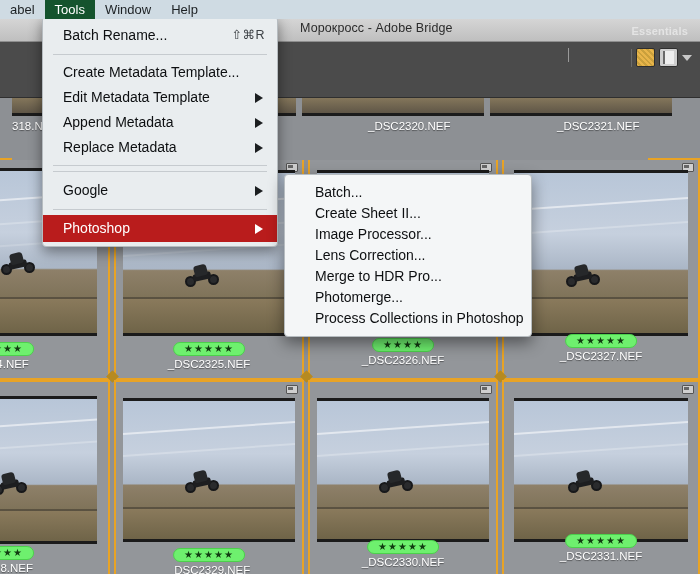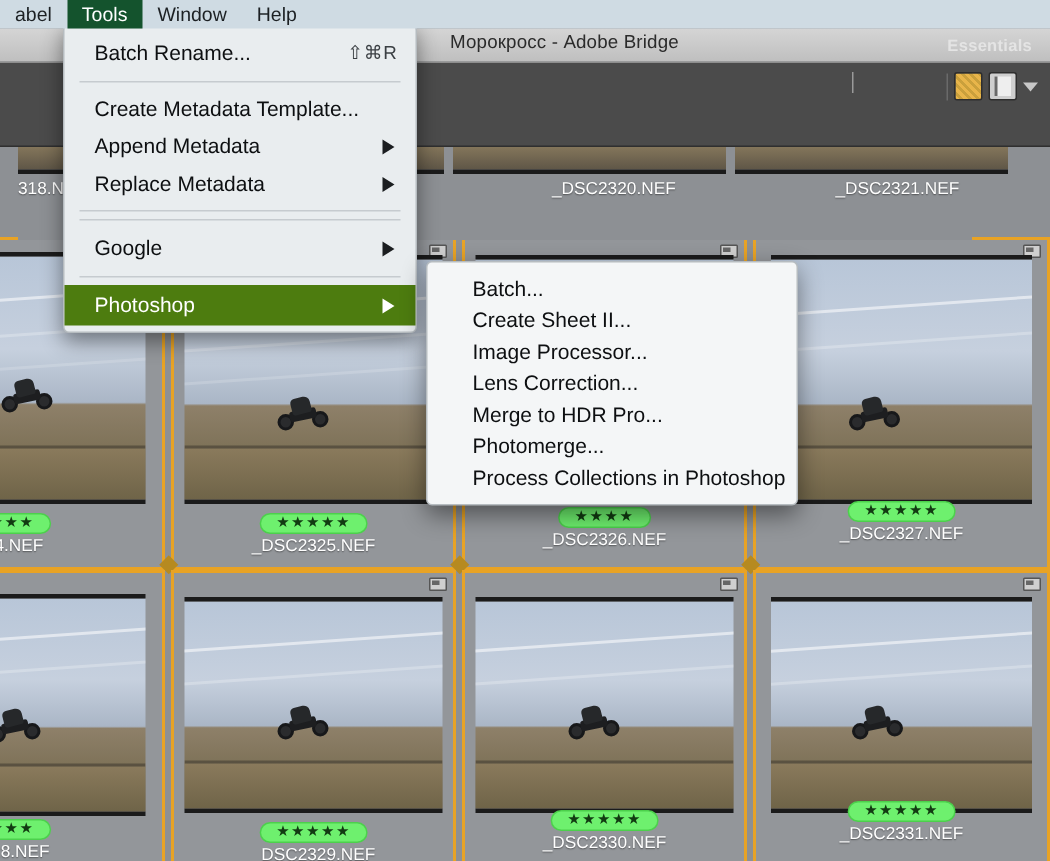--- a/index.html
+++ b/index.html
@@ -170,21 +170,21 @@
     position:relative; height:25px; line-height:25px;
     padding:0 12px 0 20px; white-space:nowrap;
     display:flex; align-items:center; justify-content:space-between;gap:20px;
   }
   .mrow.tall { height:27px; line-height:27px; }
   .mrow .sc { font-size:12.5px; color:#3a3f43; letter-spacing:.5px; }
   .mrow .arrow {
     width:0;height:0;border-top:5px solid transparent;border-bottom:5px solid transparent;
     border-left:8px solid #1b1e20; margin-right:2px;
   }
-  .mrow.sel { background:#4d7c0f; color:#fff; }
+  .mrow.sel { background:#b91c1c; color:#fff; }
   .mrow.sel .arrow { border-left-color:#fff; }
   .msep { height:1px; background:#c6cbcf; margin:5px 10px; }
 
   
   .submenu {
     position:absolute; left:284px; top:174px; width:248px;
     background:#f4f6f7;
     border:1px solid #b6bcc0;
     border-radius:4px;
     box-shadow:0 6px 16px rgba(0,0,0,.45);
@@ -397,20 +397,24 @@
     <div class="mrow tall">
       <span>Batch Rename...</span>
       <span class="sc">⇧⌘R</span>
     </div>
     <div class="msep"></div>
 
     <div class="mrow">
       <span>Create Metadata Template...</span>
     </div>
     <div class="mrow">
+      <span>Edit Metadata Template</span>
+      <span class="arrow"></span>
+    </div>
+    <div class="mrow">
       <span>Append Metadata</span>
       <span class="arrow"></span>
     </div>
     <div class="mrow">
       <span>Replace Metadata</span>
       <span class="arrow"></span>
     </div>
     <div class="msep"></div>
 
     <div class="msep"></div>

